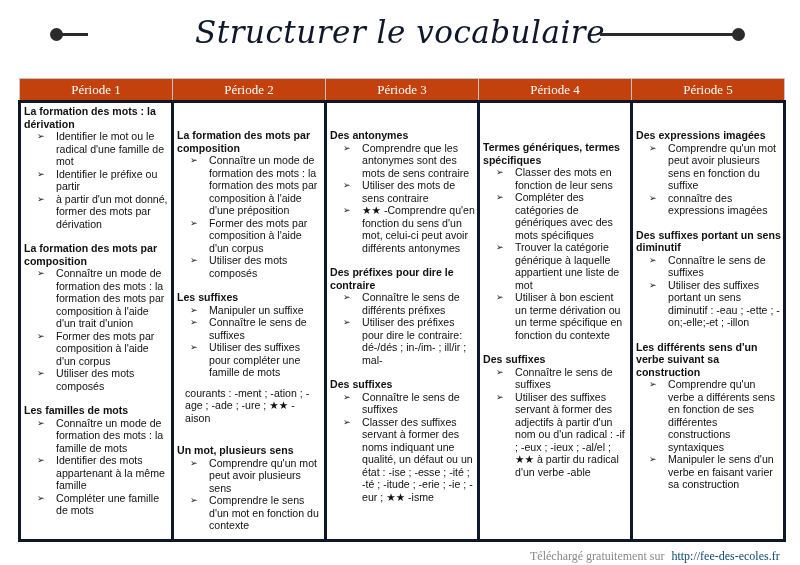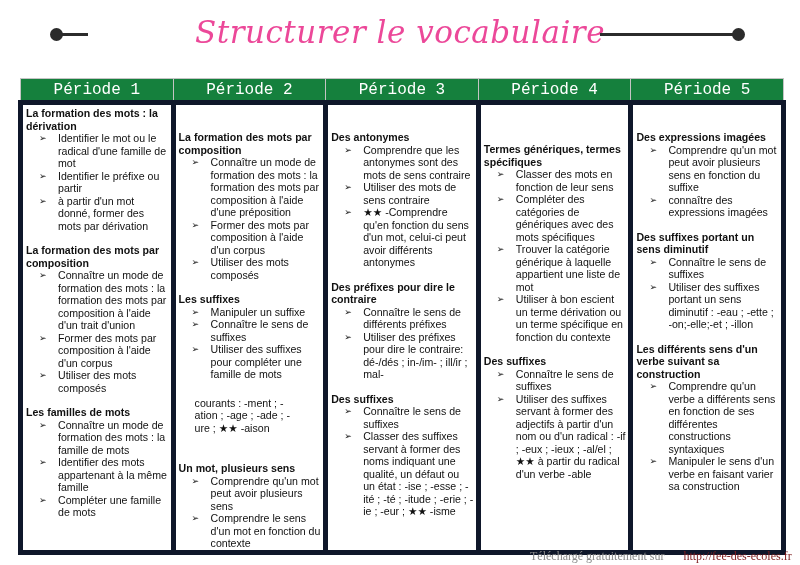--- a/index.html
+++ b/index.html
@@ -1,34 +1,34 @@
 <!DOCTYPE html>
 <html><head>
 <meta charset="utf-8">
 <style>
   html, body { margin:0; padding:0; background:#ffffff; }
   body { width:800px; height:565px; position:relative; overflow:hidden; font-family:"Liberation Sans", sans-serif; color:#111; }
-  .title { position:absolute; top:14px; left:0; width:800px; text-align:center; font-family:"DejaVu Serif", serif; font-style:italic; font-size:31px; color:#ec4899; letter-spacing:0.5px; }
+  .title { position:absolute; top:14px; left:0; width:800px; text-align:center; font-family:"DejaVu Serif", serif; font-style:italic; font-size:31px; color:#0f172a; letter-spacing:0.5px; }
   .deco { position:absolute; top:33px; height:3px; background:#2b2b2b; }
   .deco .dot { position:absolute; top:-5px; width:13px; height:13px; border-radius:50%; background:#2b2b2b; }
   .deco-left { left:52px; width:36px; }
   .deco-left .dot { left:-2px; }
   .deco-right { left:600px; width:142px; }
   .deco-right .dot { right:-3px; }
   table { position:absolute; top:78px; left:18px; width:768px; border-collapse:collapse; table-layout:fixed; }
-  th { background:#15803d; color:#ffffff; font-family:Liberation Mono, monospace; font-weight:normal; font-size:16px; height:21px; border:1px solid #c4c4c4; padding:0; }
-  td { vertical-align:top; border:5px solid #0f172a; padding:2px 2px 0 3px; height:434px; font-size:10.6px; line-height:12.5px; }
+  th { background:#c2410c; color:#ffffff; font-family:Liberation Serif, serif; font-weight:normal; font-size:13px; height:21px; border:1px solid #c4c4c4; padding:0; }
+  td { vertical-align:top; border:3px solid #0f172a; padding:2px 2px 0 3px; height:434px; font-size:10.6px; line-height:12.5px; }
   .sec-title { font-weight:bold; margin:0; }
   ul { list-style:none; margin:0 0 0 0; padding:0 0 0 32px; }
   li { position:relative; margin:0; }
   li .bullet { position:absolute; left:-19px; top:0; font-size:9px; }
-  .extra { margin:16px; }
+  .extra { margin:8px; }
   .sp { height:12px; }
   .footer { position:absolute; top:549px; left:530px; font-family:"Liberation Serif", serif; font-size:12px; color:#888; }
-  .footer .url { color:#7f1d1d; margin-left:16px; }
+  .footer .url { color:#0c4a6e; margin-left:4px; }
 </style>
 </head>
 <body>
 
 <div class="title">Structurer le vocabulaire</div>
 <div class="deco deco-left">
     <span class="dot"></span>
   </div>
 <div class="deco deco-right">
     <span class="dot"></span>

